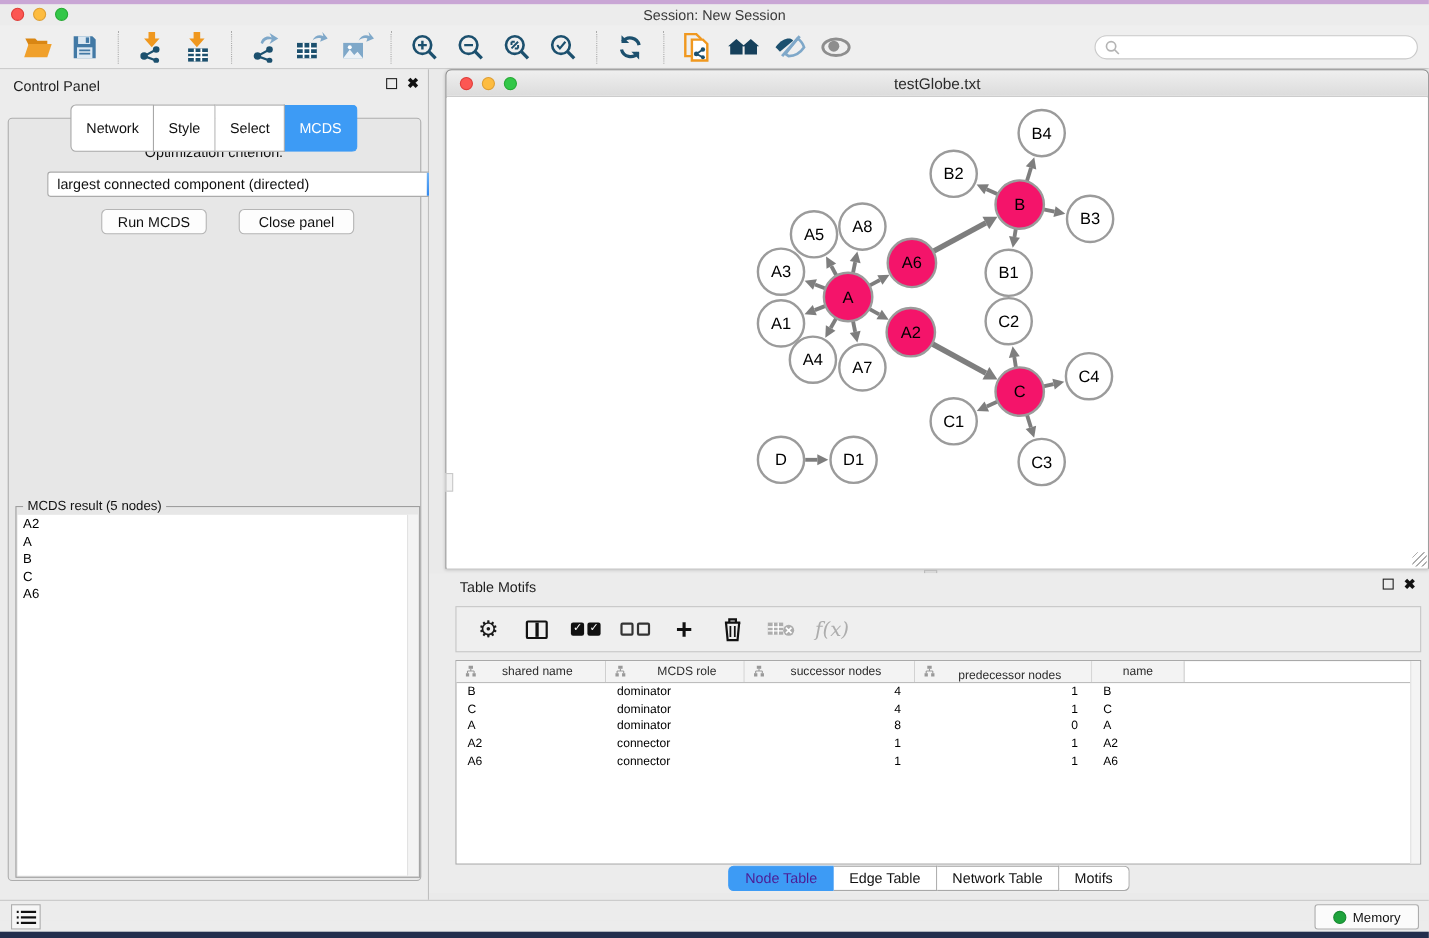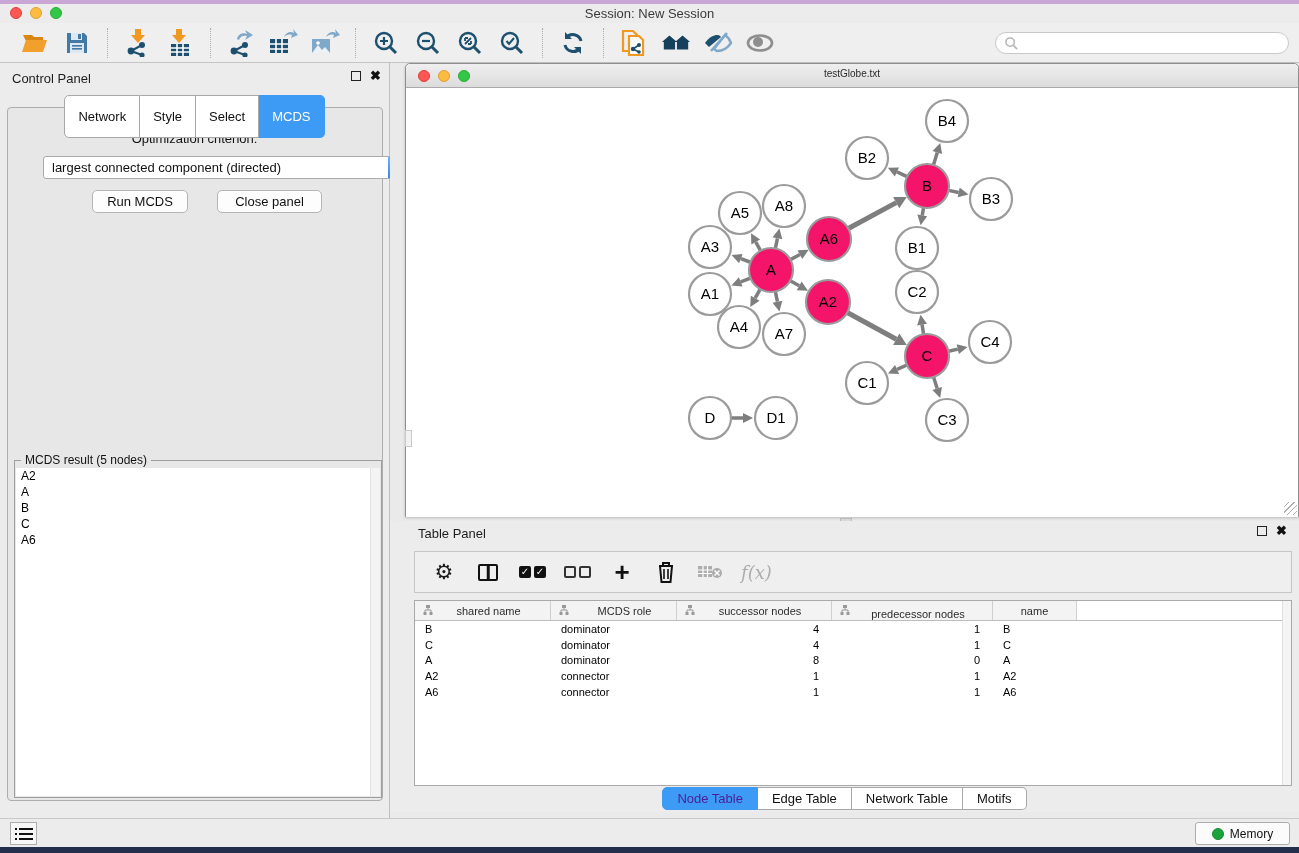--- a/index.html
+++ b/index.html
@@ -53,21 +53,21 @@
   .mcds-scroll { position:absolute; right:0; top:0; width:10px; height:100%; background:#F4F4F4; border-left:1px solid #E2E2E2; }
   .mcds-item { font-size:12px; line-height:16px; padding-left:5px; color:#000; }
 
   
   #workspace { position:absolute; left:390px; top:63px; width:909px; height:755px; background:#EAEAEA; }
 
   
   #net-window { position:absolute; left:15px; top:0px; width:894px; height:454px; background:#fff; border:1px solid #8F8F8F; border-radius:5px 5px 0 0; box-shadow:0 1px 3px rgba(0,0,0,.2); }
   .net-titlebar { position:relative; height:24px; background:linear-gradient(#EFEFEF,#DCDCDC); border-bottom:1px solid #ABABAB; border-radius:5px 5px 0 0; }
   .net-titlebar .lights { top:6px; left:12px; }
-  .net-titlebar .title { position:absolute; left:0; right:0; top:4px; text-align:center; font-size:10px; color:#2b2b2b; }
+  .net-titlebar .title { position:absolute; left:0; right:0; top:4px; text-align:center; font-size:14px; color:#2b2b2b; }
   .net-canvas { position:absolute; left:0; top:25px; width:892px; height:428px; background:#fff; overflow:hidden; }
   .left-handle { position:absolute; left:-1px; top:366px; width:7px; height:17px; background:#F2F2F2; border:1px solid #C9C9C9; }
   .resize-grip { position:absolute; right:1px; bottom:1px; width:13px; height:13px;
     background:repeating-linear-gradient(135deg, transparent 0 3px, #ADADAD 3px 4px); }
   .h-divider-handle { position:absolute; left:450px; top:455px; width:12px; height:5px; background:#D9D9D9; border:1px solid #BBB; }
 
   
   #table-panel { position:absolute; left:0px; top:458px; width:909px; height:291px; background:#ECECEC; }
   #table-panel .panel-title { left:28px; top:5px; font-size:13px; }
   #table-panel .win-mini-icons { right:12px; top:5px; }
@@ -426,21 +426,21 @@
             <text x="370" y="334" text-anchor="middle" font-size="15" font-family="&quot;Liberation Sans&quot;, sans-serif" fill="#000">D1</text>
           </g>
         </svg>
     </div>
     <div class="left-handle"></div>
     <div class="resize-grip"></div>
   </div>
   <div class="h-divider-handle"></div>
 
   <div id="table-panel">
-    <div class="panel-title">Table Panel</div>
+    <div class="panel-title">Table Motifs</div>
     <div class="win-mini-icons">
       <span class="mini-float"></span>
       <span class="mini-close">✖</span>
     </div>
 
     <div class="tp-toolbar">
       <div class="tpbtn">
           <span class="gear-glyph">⚙</span>
         </div>
       <div class="tpbtn">

